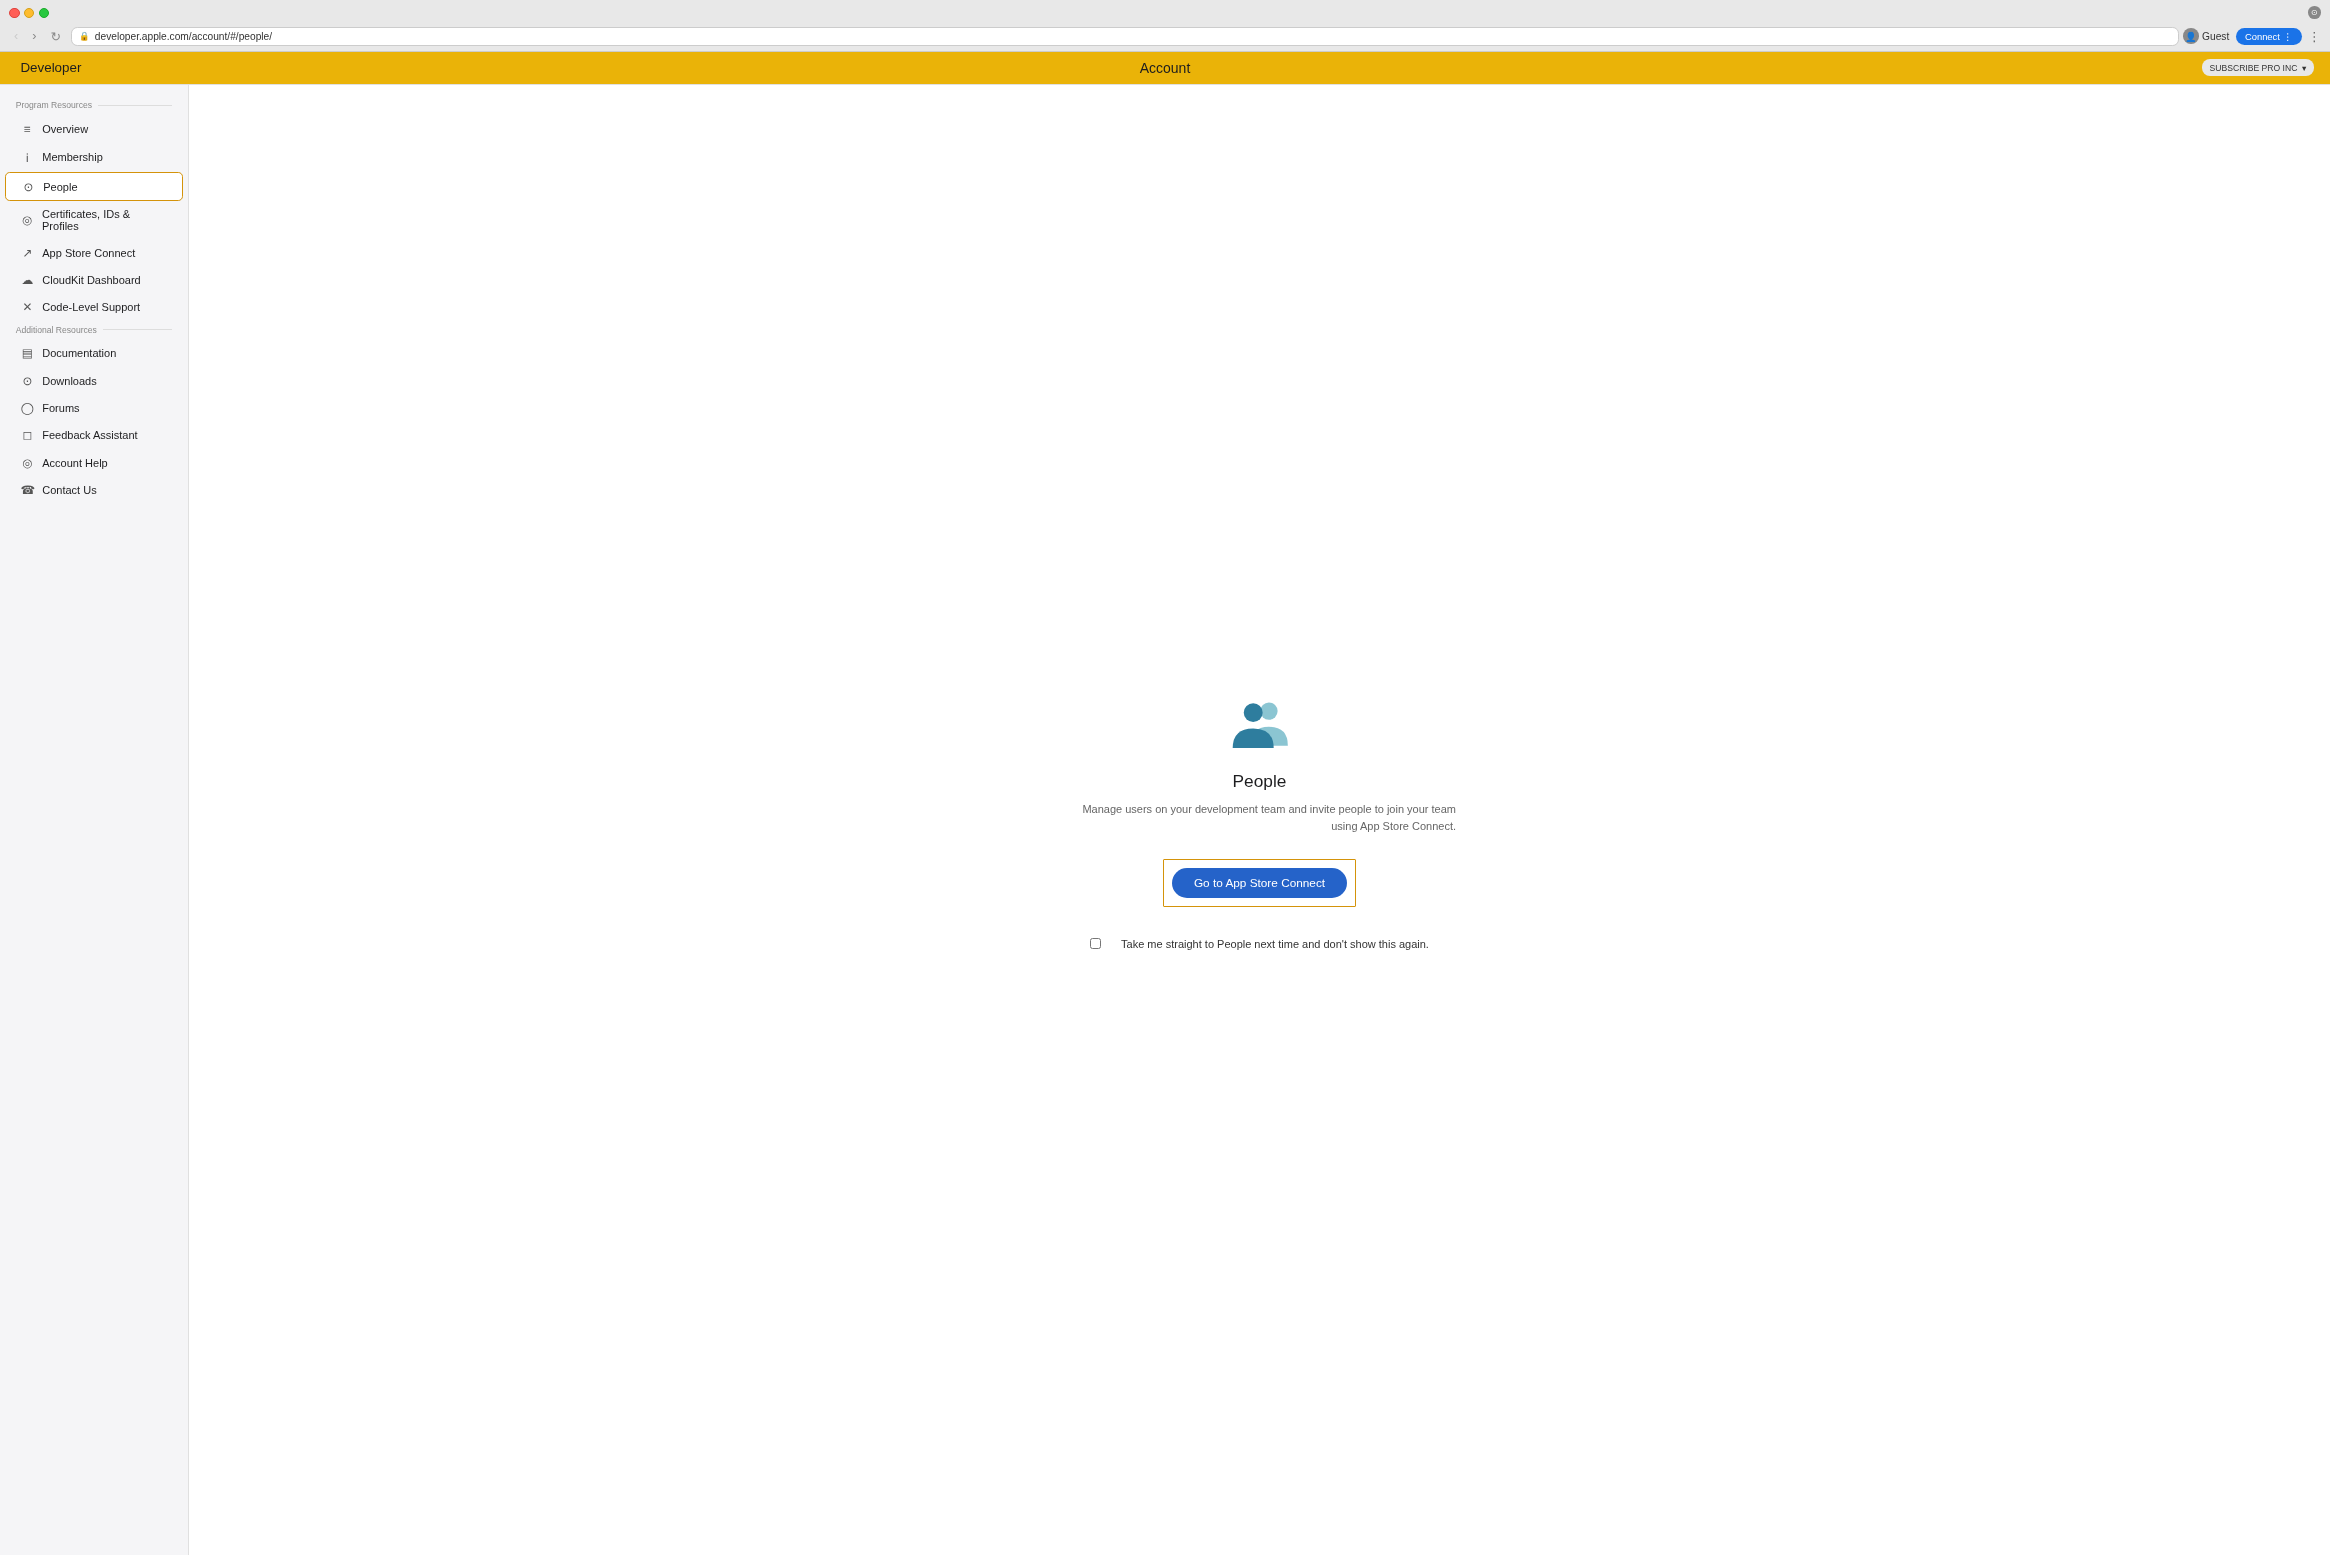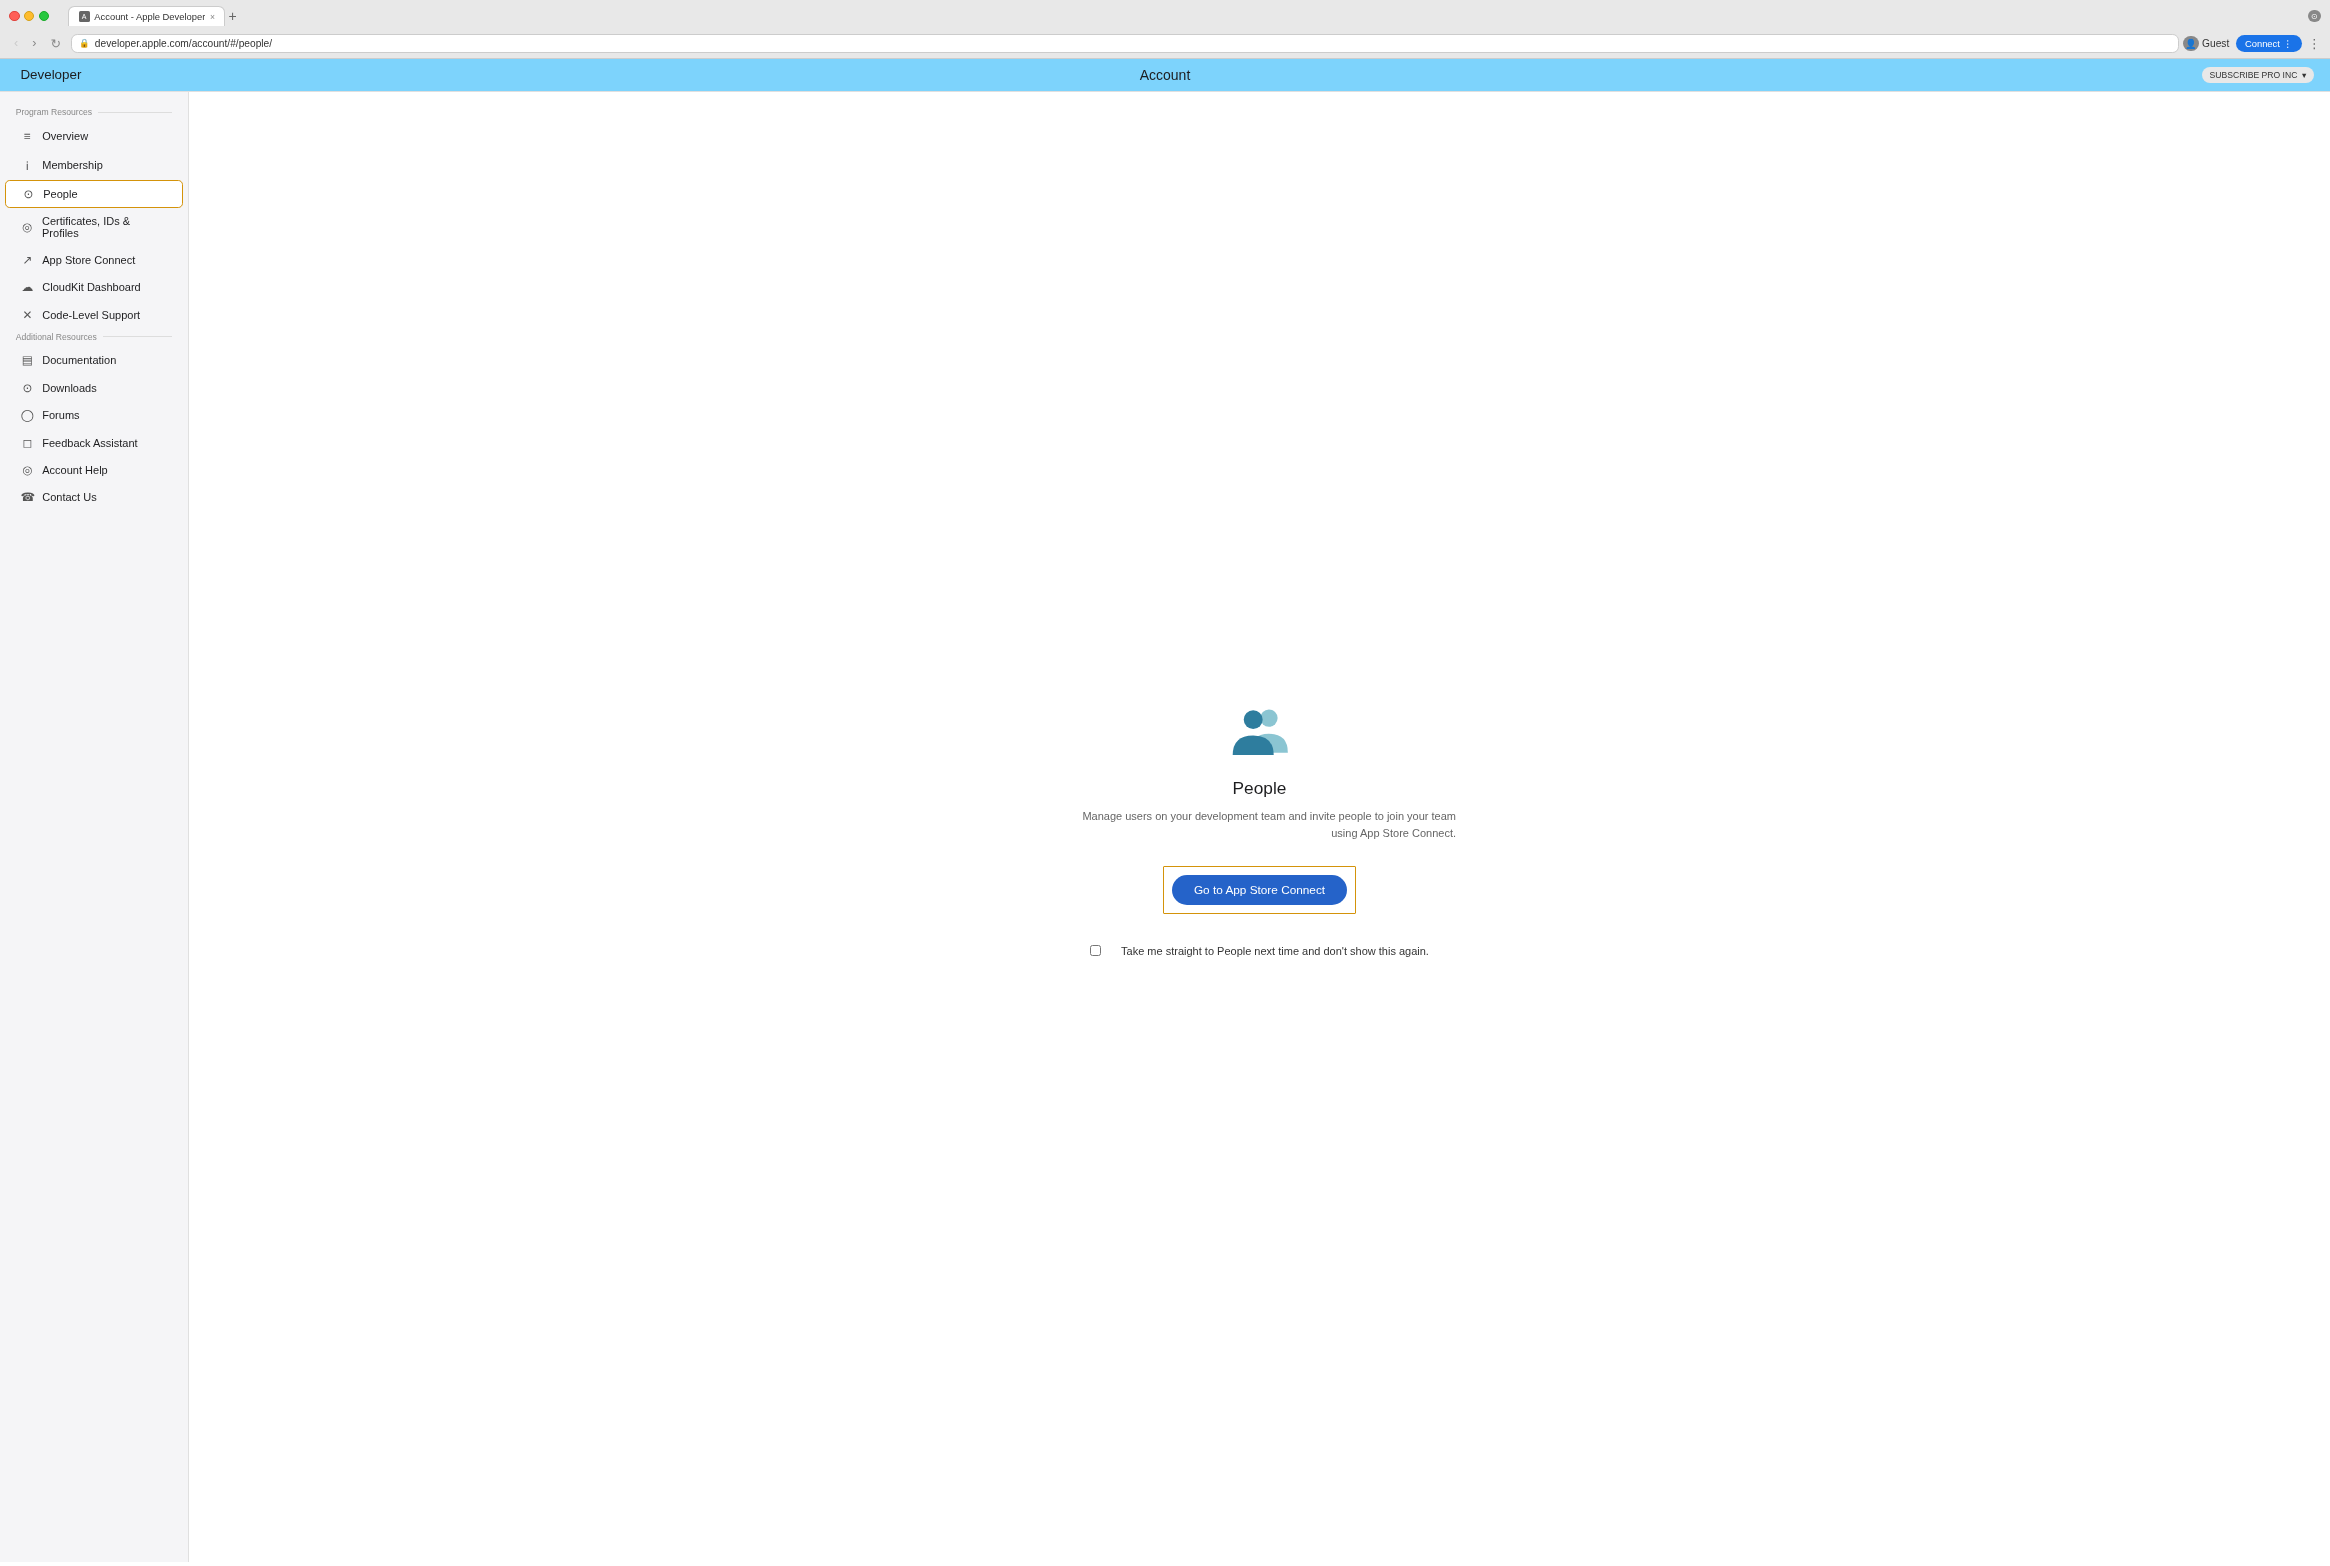--- a/index.html
+++ b/index.html
@@ -80,21 +80,21 @@
     .menu-dots { font-size: 12.6px; color: #666; background: none; border: none; cursor: pointer; }
 
     
     .app-layout {
       display: flex; flex-direction: column; height: calc(100vh - 63px);
     }
 
     
     .topbar {
       display: flex; align-items: center; padding: 7.9px 15.7px;
-      border-bottom: 0.8px solid #e0e0e0; background: #7dd3fc;
+      border-bottom: 0.8px solid #e0e0e0; background: #eab308;
       position: relative;
     }
     .apple-developer-logo {
       display: flex; align-items: center; gap: 4.7px; font-size: 13.4px; font-weight: 500; color: #1d1d1f;
     }
     .apple-logo-icon { font-size: 15.7px; }
     .topbar-title {
       position: absolute; left: 50%; transform: translateX(-50%);
       font-size: 14px; color: #1d1d1f; font-weight: 400;
     }
@@ -176,28 +176,20 @@
   </style>
 </head>
 <body>
 
 <div class="browser-chrome">
   <div class="browser-titlebar">
     <div class="traffic-lights">
       <div class="traffic-light tl-red"></div>
       <div class="traffic-light tl-yellow"></div>
       <div class="traffic-light tl-green"></div>
-    </div>
-    <div class="tab-bar">
-      <div class="browser-tab">
-        <div class="tab-favicon">A</div>
-        <span class="tab-title">Account - Apple Developer</span>
-        <span class="tab-close">×</span>
-      </div>
-      <button class="tab-new">+</button>
     </div>
     <div style="margin-left:auto; display:flex; align-items:center; gap:6.3px;">
       <div class="profile-icon" style="width:12.6px;height:12.6px;font-size:7.9px;">⊙</div>
     </div>
   </div>
   <div class="browser-nav">
     <button class="nav-btn disabled">‹</button>
     <button class="nav-btn">›</button>
     <button class="nav-btn">↻</button>
     <div class="address-bar">

